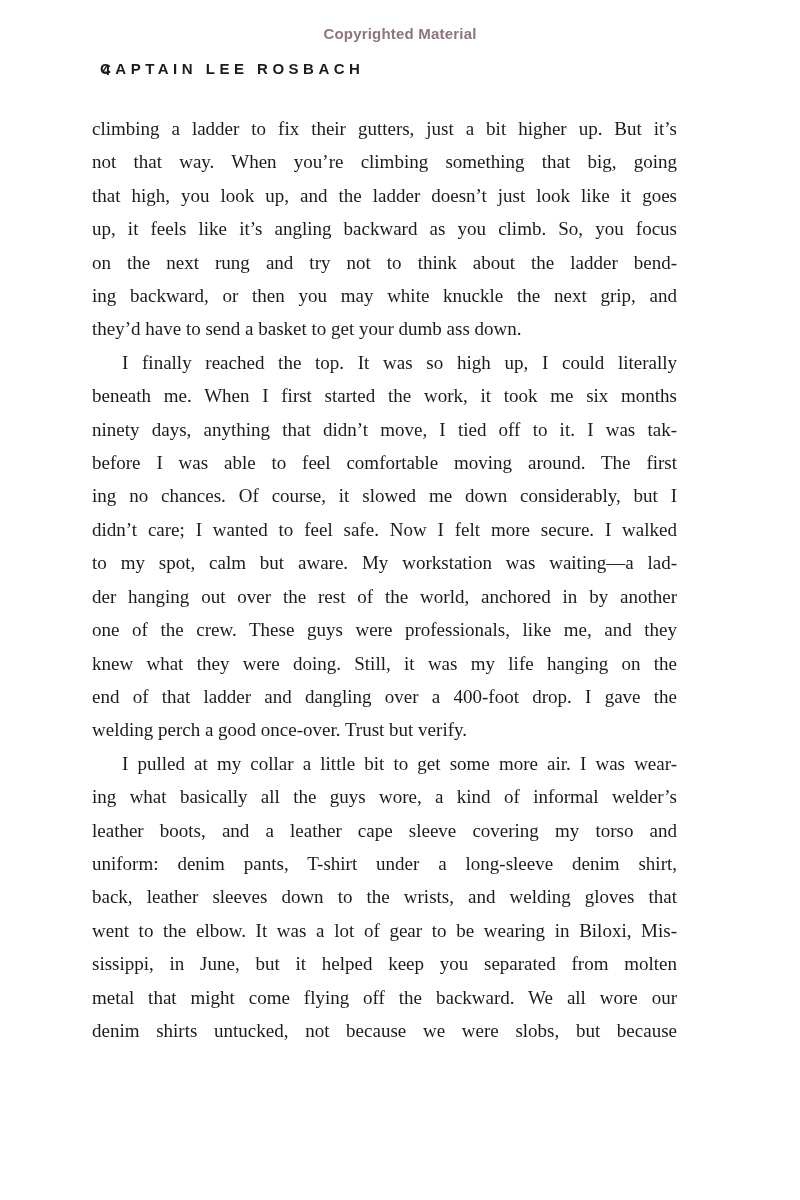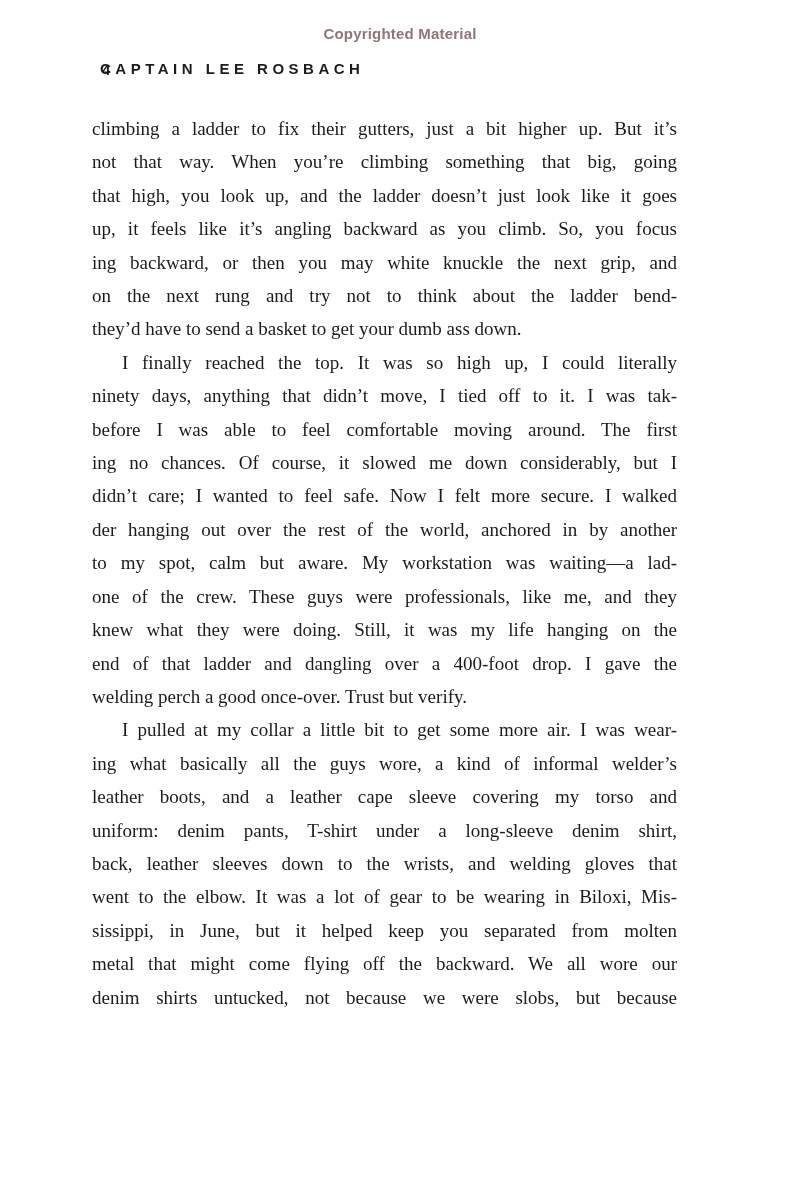--- a/index.html
+++ b/index.html
@@ -74,33 +74,34 @@
     <span class="running-title">CAPTAIN LEE ROSBACH</span>
   </div>
 
   <div class="body-text">
 
     <div class="paragraph">
       <div class="line">climbing a ladder to fix their gutters, just a bit higher up. But it’s</div>
       <div class="line">not that way. When you’re climbing something that big, going</div>
       <div class="line">that high, you look up, and the ladder doesn’t just look like it goes</div>
       <div class="line">up, it feels like it’s angling backward as you climb. So, you focus</div>
+      <div class="line">on the next rung and try not to think about the ladder bend-</div>
       <div class="line">ing backward, or then you may white knuckle the next grip, and</div>
-      <div class="line">on the next rung and try not to think about the ladder bend-</div>
       <div class="line last">they’d have to send a basket to get your dumb ass down.</div>
     </div>
 
     <div class="paragraph">
       <div class="line indent">I finally reached the top. It was so high up, I could literally</div>
+      <div class="line">beneath me. When I first started the work, it took me six months</div>
       <div class="line">ninety days, anything that didn’t move, I tied off to it. I was tak-</div>
       <div class="line">before I was able to feel comfortable moving around. The first</div>
       <div class="line">ing no chances. Of course, it slowed me down considerably, but I</div>
       <div class="line">didn’t care; I wanted to feel safe. Now I felt more secure. I walked</div>
+      <div class="line">to my spot, calm but aware. My workstation was waiting—a lad-</div>
       <div class="line">der hanging out over the rest of the world, anchored in by another</div>
-      <div class="line">to my spot, calm but aware. My workstation was waiting—a lad-</div>
       <div class="line">one of the crew. These guys were professionals, like me, and they</div>
       <div class="line">knew what they were doing. Still, it was my life hanging on the</div>
       <div class="line">end of that ladder and dangling over a 400-foot drop. I gave the</div>
       <div class="line last">welding perch a good once-over. Trust but verify.</div>
     </div>
 
     <div class="paragraph">
       <div class="line indent">I pulled at my collar a little bit to get some more air. I was wear-</div>
       <div class="line">ing what basically all the guys wore, a kind of informal welder’s</div>
       <div class="line">leather boots, and a leather cape sleeve covering my torso and</div>

